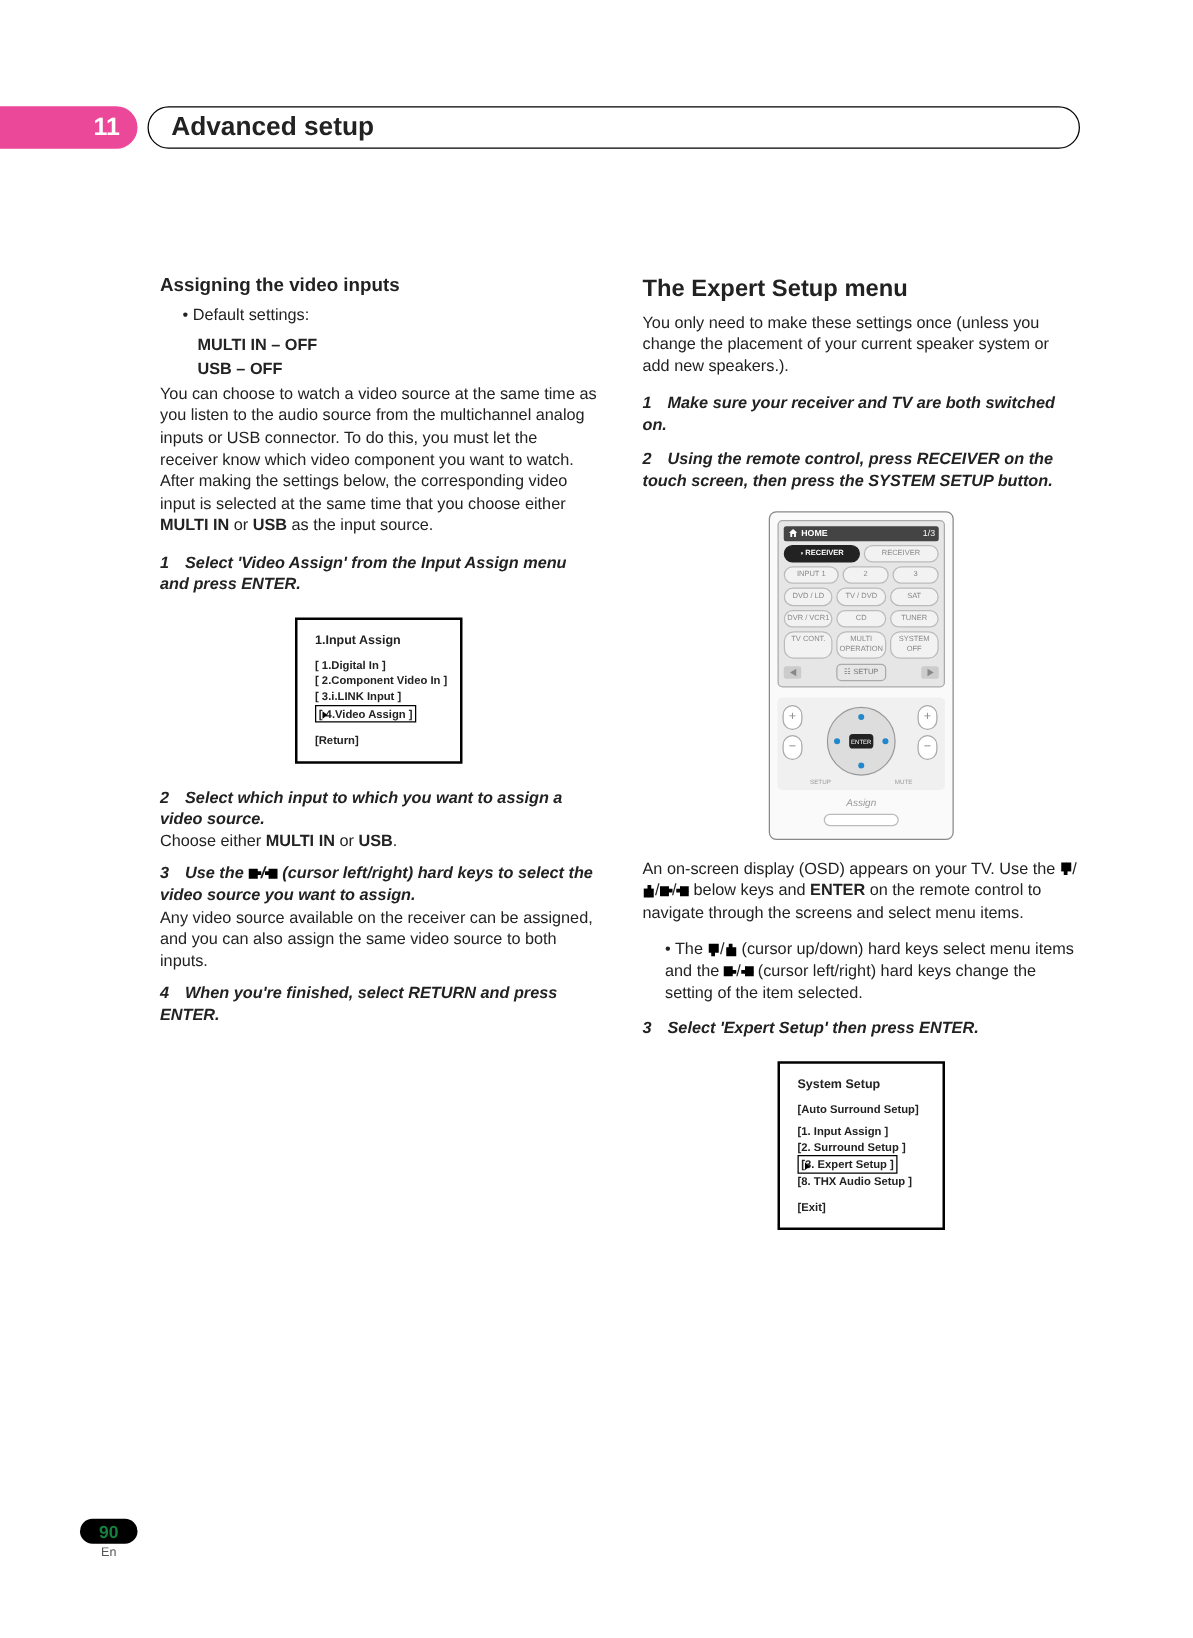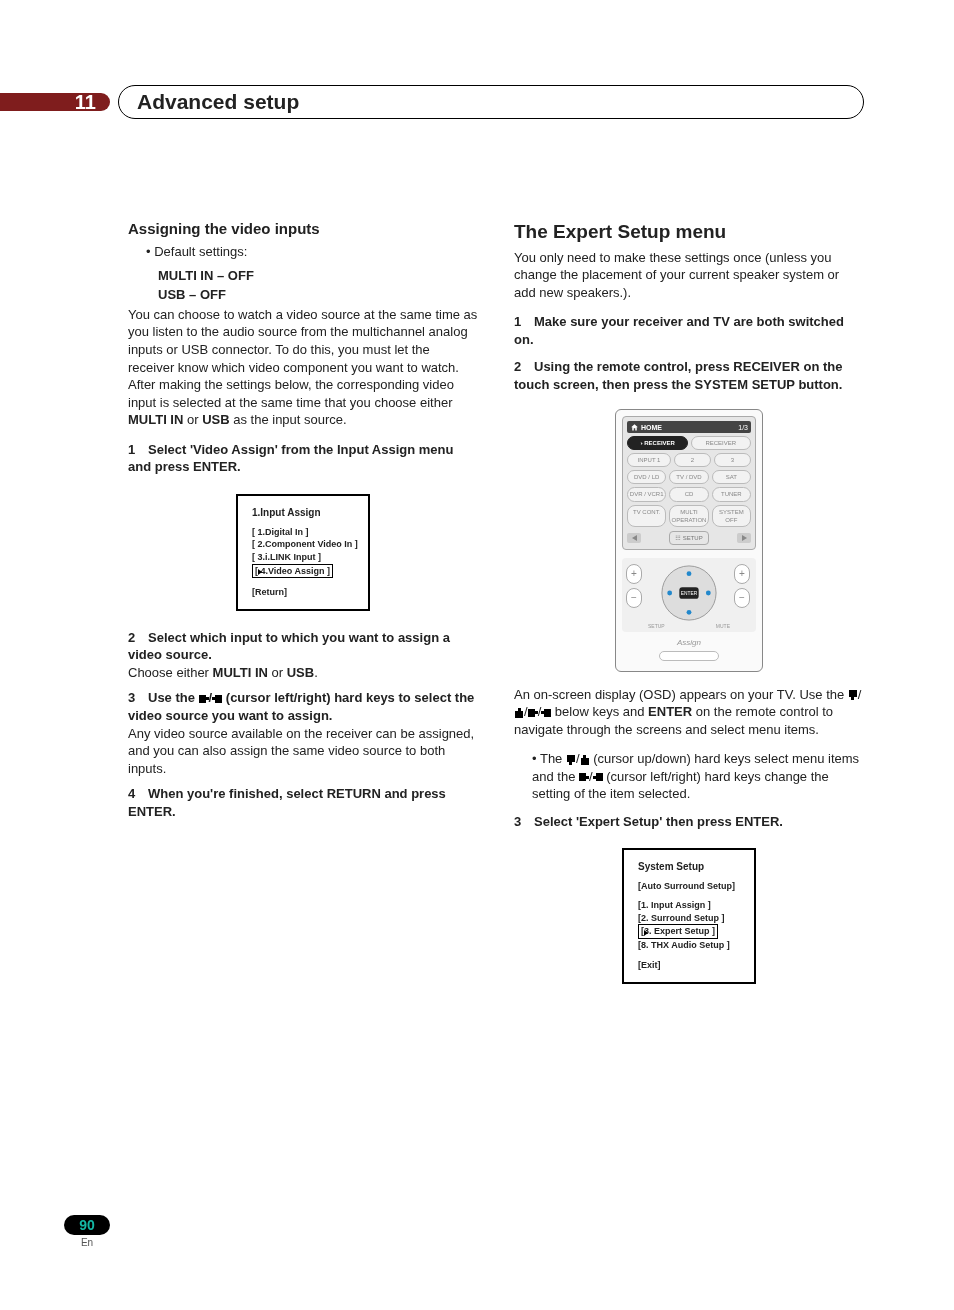--- a/index.html
+++ b/index.html
@@ -18,29 +18,29 @@
     width: 954px;
   }
 
   
   .header-row {
     display: flex;
     align-items: center;
     height: 34px;
   }
   .chapter-pill {
-    background: #7f1d1d;
+    background: #ec4899;
     color: #fff;
     font-weight: bold;
     font-size: 20px;
     display: flex;
     align-items: center;
     justify-content: flex-end;
     width: 110px;
-    height: 18px;
+    height: 34px;
     border-top-right-radius: 17px;
     border-bottom-right-radius: 17px;
     padding-right: 14px;
   }
   .chapter-title-pill {
     border: 1px solid #000;
     border-radius: 17px;
     height: 34px;
     flex: 1;
     margin-left: 8px;
@@ -61,21 +61,21 @@
   }
   .col { flex: 1; min-width: 0; font-size: 13px; line-height: 1.35; }
 
   .h2 { font-weight: bold; font-size: 15px; margin-bottom: 4px; }
   .h1 { font-weight: bold; font-size: 19px; margin-bottom: 4px; }
 
   ul.bullets { list-style: none; padding-left: 18px; margin: 2px 0 6px 0; }
   ul.bullets li::before { content: "• "; }
   .indent-sub { padding-left: 30px; font-weight: bold; font-size: 13px; margin-bottom: 2px; }
   .body-p { margin-bottom: 12px; }
-  .step { font-weight: bold; margin-top: 6px; }
+  .step { font-weight: bold; margin-top: 6px; font-style: italic; }
   .step-num { display: inline-block; width: 20px; }
   .after-step { margin-bottom: 8px; }
 
   b { font-weight: bold; }
 
   
   .osd-box {
     border: 2px solid #000;
     width: 134px;
     margin: 18px auto;
@@ -215,21 +215,21 @@
   .ar.down::after{content:"";position:absolute;background:#000;width:3px;height:5px;left:3.5px;bottom:5px;}
 
   
   .page-foot {
     position:absolute;
     left: 64px;
     bottom: 62px;
     width: 46px;
   }
   .page-num-pill{
-    background:#000;color:#14b8a6;font-weight:bold;font-size:14px;
+    background:#000;color:#15803d;font-weight:bold;font-size:14px;
     border-radius:12px;text-align:center;padding:2px 0;
   }
   .page-lang { font-size:10px; color:#555; text-align:center; margin-top:2px; }
 </style>
 </head>
 <body>
 
 <div class="page-content">
 
   <div class="header-row">

